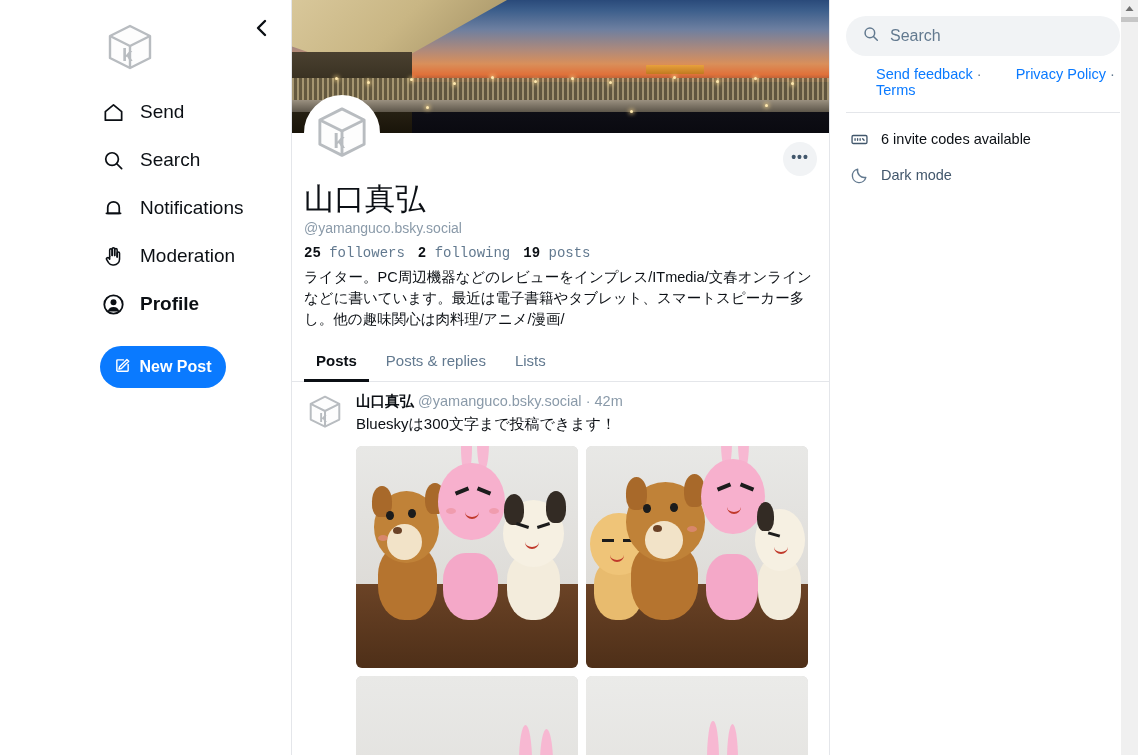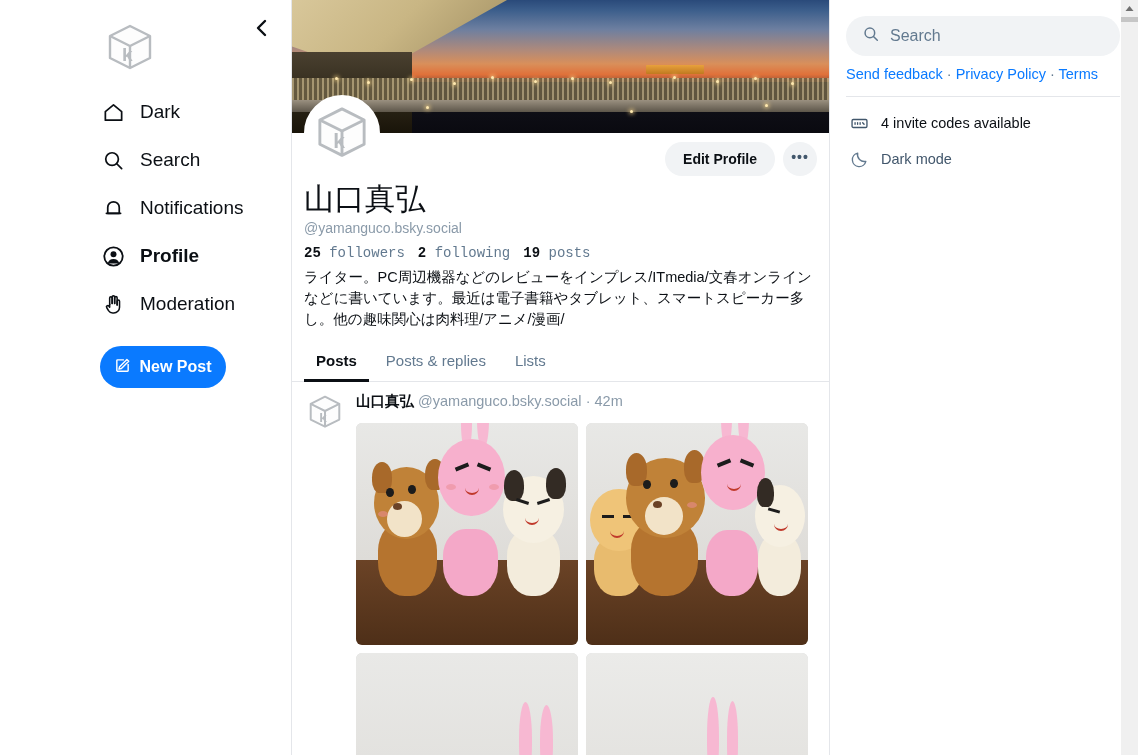--- a/index.html
+++ b/index.html
@@ -97,21 +97,21 @@
     height: 40px; border-radius: 20px; background: #f1f3f5;
     display: flex; align-items: center; gap: 10px; padding: 0 16px;
   }
   .search-input {
     border: none; background: transparent; outline: none; font-size: 16px;
     color: #0b0f14; width: 100%; font-family: inherit;
   }
   .search-input::placeholder { color: #62798f; opacity: 1; }
   .welcome { margin-top: 18px; font-size: 14.5px; line-height: 1.45; color: #0b0f14; }
   .links { margin-top: 10px; font-size: 14.5px; color: #62798f; }
-  .links a { color: #0a7aff; text-decoration: none; cursor: pointer; }
+  .links a { color: #0a7aff; text-decoration: none; cursor: pointer; margin-left: 30px; }
   .divider { border-top: 1px solid #e4e6ea; margin: 14px 0 0 0; }
   .rr-row { display: flex; align-items: center; gap: 9px; margin-top: 13px; font-size: 14.5px; color: #0b0f14; cursor: pointer; }
   .rr-row.dark { margin-top: 10px; color: #42576c; }
   .rr-ico { width: 26px; height: 26px; display: flex; align-items: center; justify-content: center; flex: 0 0 26px; }
 
   
   .scrollbar { position: absolute; top: 0; right: 0; width: 17px; height: 755px; background: #f0f0f0; }
   .sb-up { width: 17px; height: 17px; display: flex; align-items: center; justify-content: center; background: #f0f0f0; }
   .sb-thumb { position: absolute; top: 17px; left: 0; width: 17px; height: 5px; background: #c6c6c6; }
 
@@ -197,64 +197,64 @@
     </button>
 
     <nav class="nav-list">
 
       <button class="nav-item">
         <span class="nav-ico">
           <svg width="23" height="23" viewBox="0 0 24 24" fill="none" stroke="#0b0f14" stroke-width="1.8" stroke-linejoin="round">
               <path d="M3.5 11 L12 4 L20.5 11 V20 H3.5 Z"></path>
             </svg>
         </span>
-        <span class="nav-label">Dark</span>
+        <span class="nav-label">Send</span>
       </button>
 
       <button class="nav-item">
         <span class="nav-ico">
           <svg width="23" height="23" viewBox="0 0 24 24" fill="none" stroke="#0b0f14" stroke-width="1.8">
               <circle cx="10.5" cy="10.5" r="6.6"></circle>
               <line x1="15.4" y1="15.4" x2="20.5" y2="20.5" stroke-linecap="round"></line>
             </svg>
         </span>
         <span class="nav-label">Search</span>
       </button>
 
       <button class="nav-item">
         <span class="nav-ico">
           <svg width="23" height="23" viewBox="0 0 24 24" fill="none" stroke="#0b0f14" stroke-width="1.8" stroke-linejoin="round">
               <path d="M6 17 V11 a6 6 0 0 1 12 0 v6 Z"></path>
               <line x1="4.6" y1="17" x2="19.4" y2="17" stroke-linecap="round"></line>
             </svg>
         </span>
         <span class="nav-label">Notifications</span>
+      </button>
+
+      <button class="nav-item">
+        <span class="nav-ico">
+          <svg width="23" height="23" viewBox="0 0 24 24" fill="none" stroke="#0b0f14" stroke-width="1.6" stroke-linejoin="round" stroke-linecap="round">
+            <path d="M8 12 V5.2 a1.3 1.3 0 0 1 2.6 0 V11"></path>
+              <path d="M10.6 11 V4.2 a1.3 1.3 0 0 1 2.6 0 V11"></path>
+            <path d="M13.2 11 V5 a1.3 1.3 0 0 1 2.6 0 V12.5"></path>
+            <path d="M15.8 12.5 V8.6 a1.25 1.25 0 0 1 2.5 0 v6.2 a6 6 0 0 1 -6 6 h-1.2 a5.2 5.2 0 0 1 -4.3 -2.4 L5 15.4 a1.35 1.35 0 0 1 2.1 -1.7 L8 14.8 V12"></path>
+          </svg>
+        </span>
+        <span class="nav-label">Moderation</span>
       </button>
 
       <button class="nav-item active">
         <span class="nav-ico">
           <svg width="23" height="23" viewBox="0 0 24 24">
               <circle cx="12" cy="12" r="9.6" fill="none" stroke="#0b0f14" stroke-width="1.9"></circle>
               <circle cx="12" cy="9.6" r="3.1" fill="#0b0f14"></circle>
               <path d="M5.9 19.2 a6.4 6.4 0 0 1 12.2 0 Z" fill="#0b0f14"></path>
             </svg>
         </span>
         <span class="nav-label">Profile</span>
-      </button>
-
-      <button class="nav-item">
-        <span class="nav-ico">
-          <svg width="23" height="23" viewBox="0 0 24 24" fill="none" stroke="#0b0f14" stroke-width="1.6" stroke-linejoin="round" stroke-linecap="round">
-            <path d="M8 12 V5.2 a1.3 1.3 0 0 1 2.6 0 V11"></path>
-              <path d="M10.6 11 V4.2 a1.3 1.3 0 0 1 2.6 0 V11"></path>
-            <path d="M13.2 11 V5 a1.3 1.3 0 0 1 2.6 0 V12.5"></path>
-            <path d="M15.8 12.5 V8.6 a1.25 1.25 0 0 1 2.5 0 v6.2 a6 6 0 0 1 -6 6 h-1.2 a5.2 5.2 0 0 1 -4.3 -2.4 L5 15.4 a1.35 1.35 0 0 1 2.1 -1.7 L8 14.8 V12"></path>
-          </svg>
-        </span>
-        <span class="nav-label">Moderation</span>
       </button>
 
 
     </nav>
 
     <button class="newpost-btn">
       <span>
         <svg width="17" height="17" viewBox="0 0 24 24" fill="none" stroke="#ffffff" stroke-width="2" stroke-linejoin="round">
             <path d="M4 20 V5 a1 1 0 0 1 1-1 h9"></path>
             <path d="M20 10 V19 a1 1 0 0 1 -1 1 H4"></path>
@@ -304,21 +304,20 @@
               <path d="M8 18 L28 8 L48 18 L48 40 L28 50 L8 40 Z" fill="#fdfdfd"></path>
               <path d="M8 18 L28 28 L48 18"></path>
                 <path d="M28 28 L28 50"></path>
             </g>
             <text x="20" y="43" font-family="Liberation Sans, sans-serif" font-size="19" font-weight="bold" fill="#b8bcc0">k</text>
           </svg>
         </span>
       </div>
 
       <div class="action-row">
-        <button class="btn-edit">Edit Profile</button>
         <button class="btn-dots">•••</button>
       </div>
 
       <div class="display-name">山口真弘</div>
       <div class="handle">@yamanguco.bsky.social</div>
 
       <div class="stats">
         <span class="stat">
           <b>25</b>
           <span>followers</span>
@@ -358,20 +357,21 @@
         </span>
       </div>
 
       <div class="post-main">
         <div class="post-meta">
           <span class="pm-name">山口真弘</span>
           <span class="pm-handle">@yamanguco.bsky.social</span>
           <span class="pm-sep">·</span>
           <span class="pm-time">42m</span>
         </div>
+        <div class="post-text">Blueskyは300文字まで投稿できます！</div>
 
         <div class="photo-grid">
 
           <div class="photo">
             <div class="plush">
               <div class="plush-bg"></div>
                 <div class="plush-table"></div>
 
               <div class="toy" style="left:8%; width:34%; height:58%;">
                 <div class="body" style="width:78%; height:58%; bottom:0; background:#b5742f;"></div>
@@ -503,21 +503,21 @@
     <div class="rr-row">
       <span class="rr-ico">
         <svg width="19" height="19" viewBox="0 0 24 24" fill="none" stroke="#42576c" stroke-width="1.7">
           <rect x="2.6" y="7" width="18.8" height="10" rx="1.6"></rect>
           <line x1="6.4" y1="11" x2="6.4" y2="13" stroke-linecap="round"></line>
           <line x1="9.6" y1="11" x2="9.6" y2="13" stroke-linecap="round"></line>
           <line x1="12.8" y1="11" x2="12.8" y2="13" stroke-linecap="round"></line>
           <line x1="16" y1="11" x2="17.8" y2="13" stroke-linecap="round"></line>
         </svg>
       </span>
-      <span>4 invite codes available</span>
+      <span>6 invite codes available</span>
     </div>
 
     <div class="rr-row dark">
       <span class="rr-ico">
         <svg width="19" height="19" viewBox="0 0 24 24" fill="none" stroke="#62798f" stroke-width="1.7" stroke-linejoin="round">
             <path d="M20 14.3 A8.6 8.6 0 0 1 9.7 4 a8.6 8.6 0 1 0 10.3 10.3 Z"></path>
           </svg>
       </span>
       <span>Dark mode</span>
     </div>

